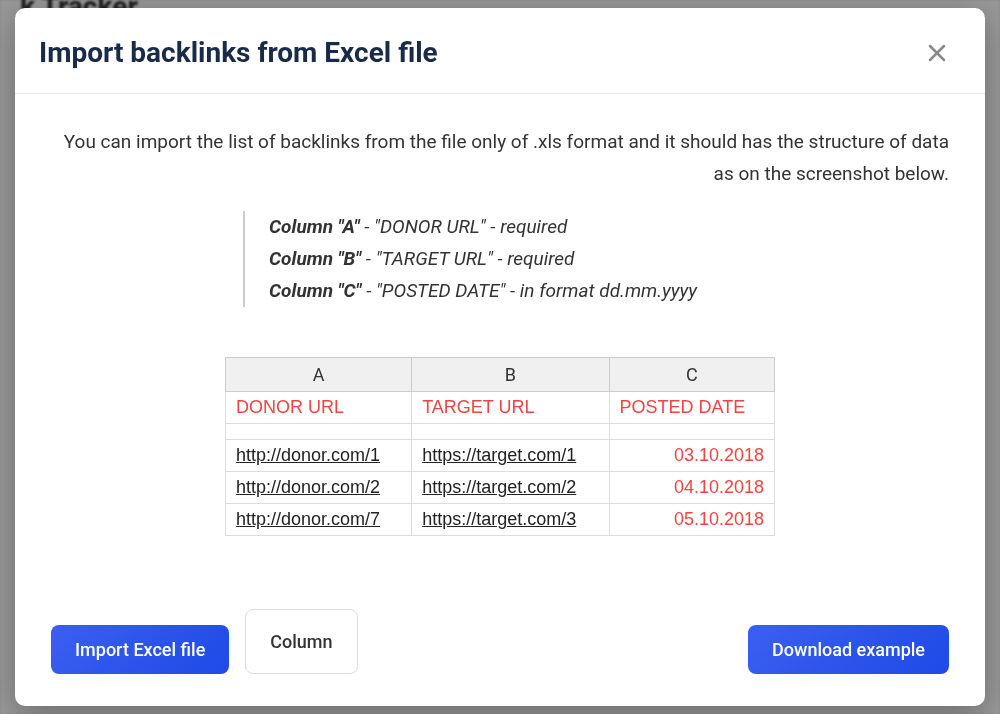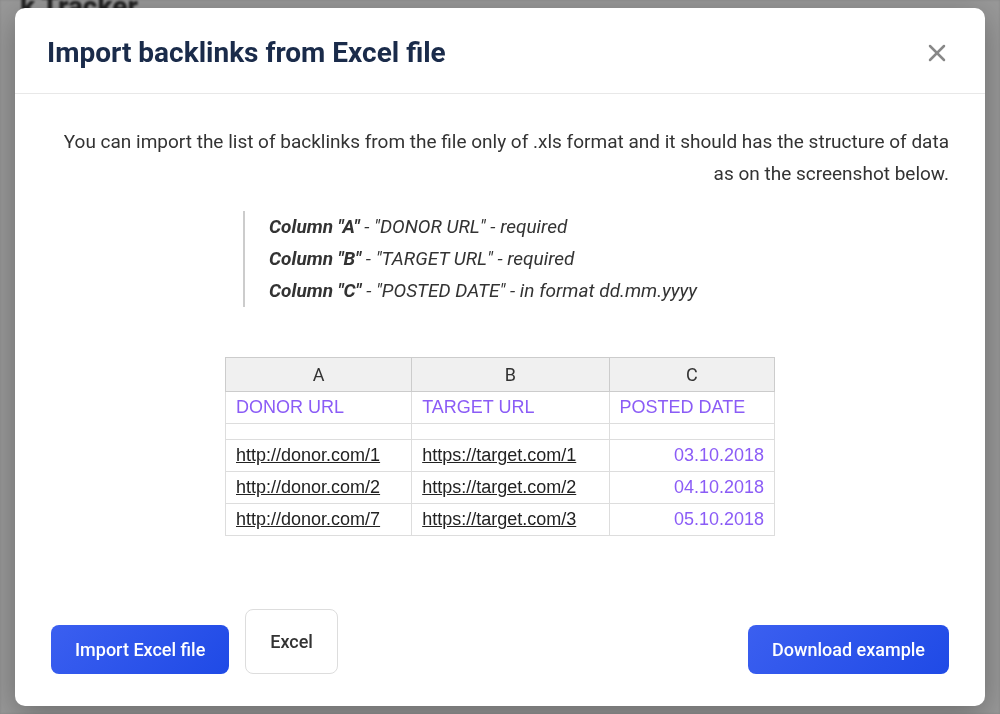--- a/index.html
+++ b/index.html
@@ -38,21 +38,21 @@
       left: 15px;
       right: 15px;
       bottom: 8px;
       background: #fff;
       border-radius: 10px;
       box-shadow: 0 8px 32px rgba(0,0,0,0.3);
       display: flex;
       flex-direction: column;
     }
     .modal-header {
-      padding: 28px 36px 24px 32px;
+      padding: 28px 36px 24px 24px;
       border-bottom: 1px solid #e8e8e8;
       display: flex;
       justify-content: space-between;
       align-items: center;
     }
     .modal-title {
       font-size: 28px;
       font-weight: 700;
       color: #1a2b4a;
     }
@@ -107,21 +107,21 @@
       font-weight: 400;
       font-size: 18px;
       color: #333;
       padding: 6px 8px;
       text-align: center;
     }
     .example-table td {
       border: 1px solid #ddd;
       padding: 5px 10px;
       font-size: 18px;
-      color: #8b5cf6;
+      color: #ef4444;
       font-family: Arial, sans-serif;
     }
     .example-table td.date {
       text-align: right;
     }
     .example-table td.url {
       text-decoration: underline;
       color: #222;
     }
     .example-table tr.header-row td {
@@ -230,17 +230,17 @@
           <td class="url">https://target.com/3</td>
           <td class="date">05.10.2018</td>
         </tr>
       </tbody>
     </table>
   </div>
 
   <div class="modal-footer">
     <div class="footer-left">
       <button class="btn btn-primary">Import Excel file</button>
-      <button class="btn btn-secondary">Excel</button>
+      <button class="btn btn-secondary">Column</button>
     </div>
     <button class="btn btn-primary">Download example</button>
   </div>
 </div>
 
 </body></html>

